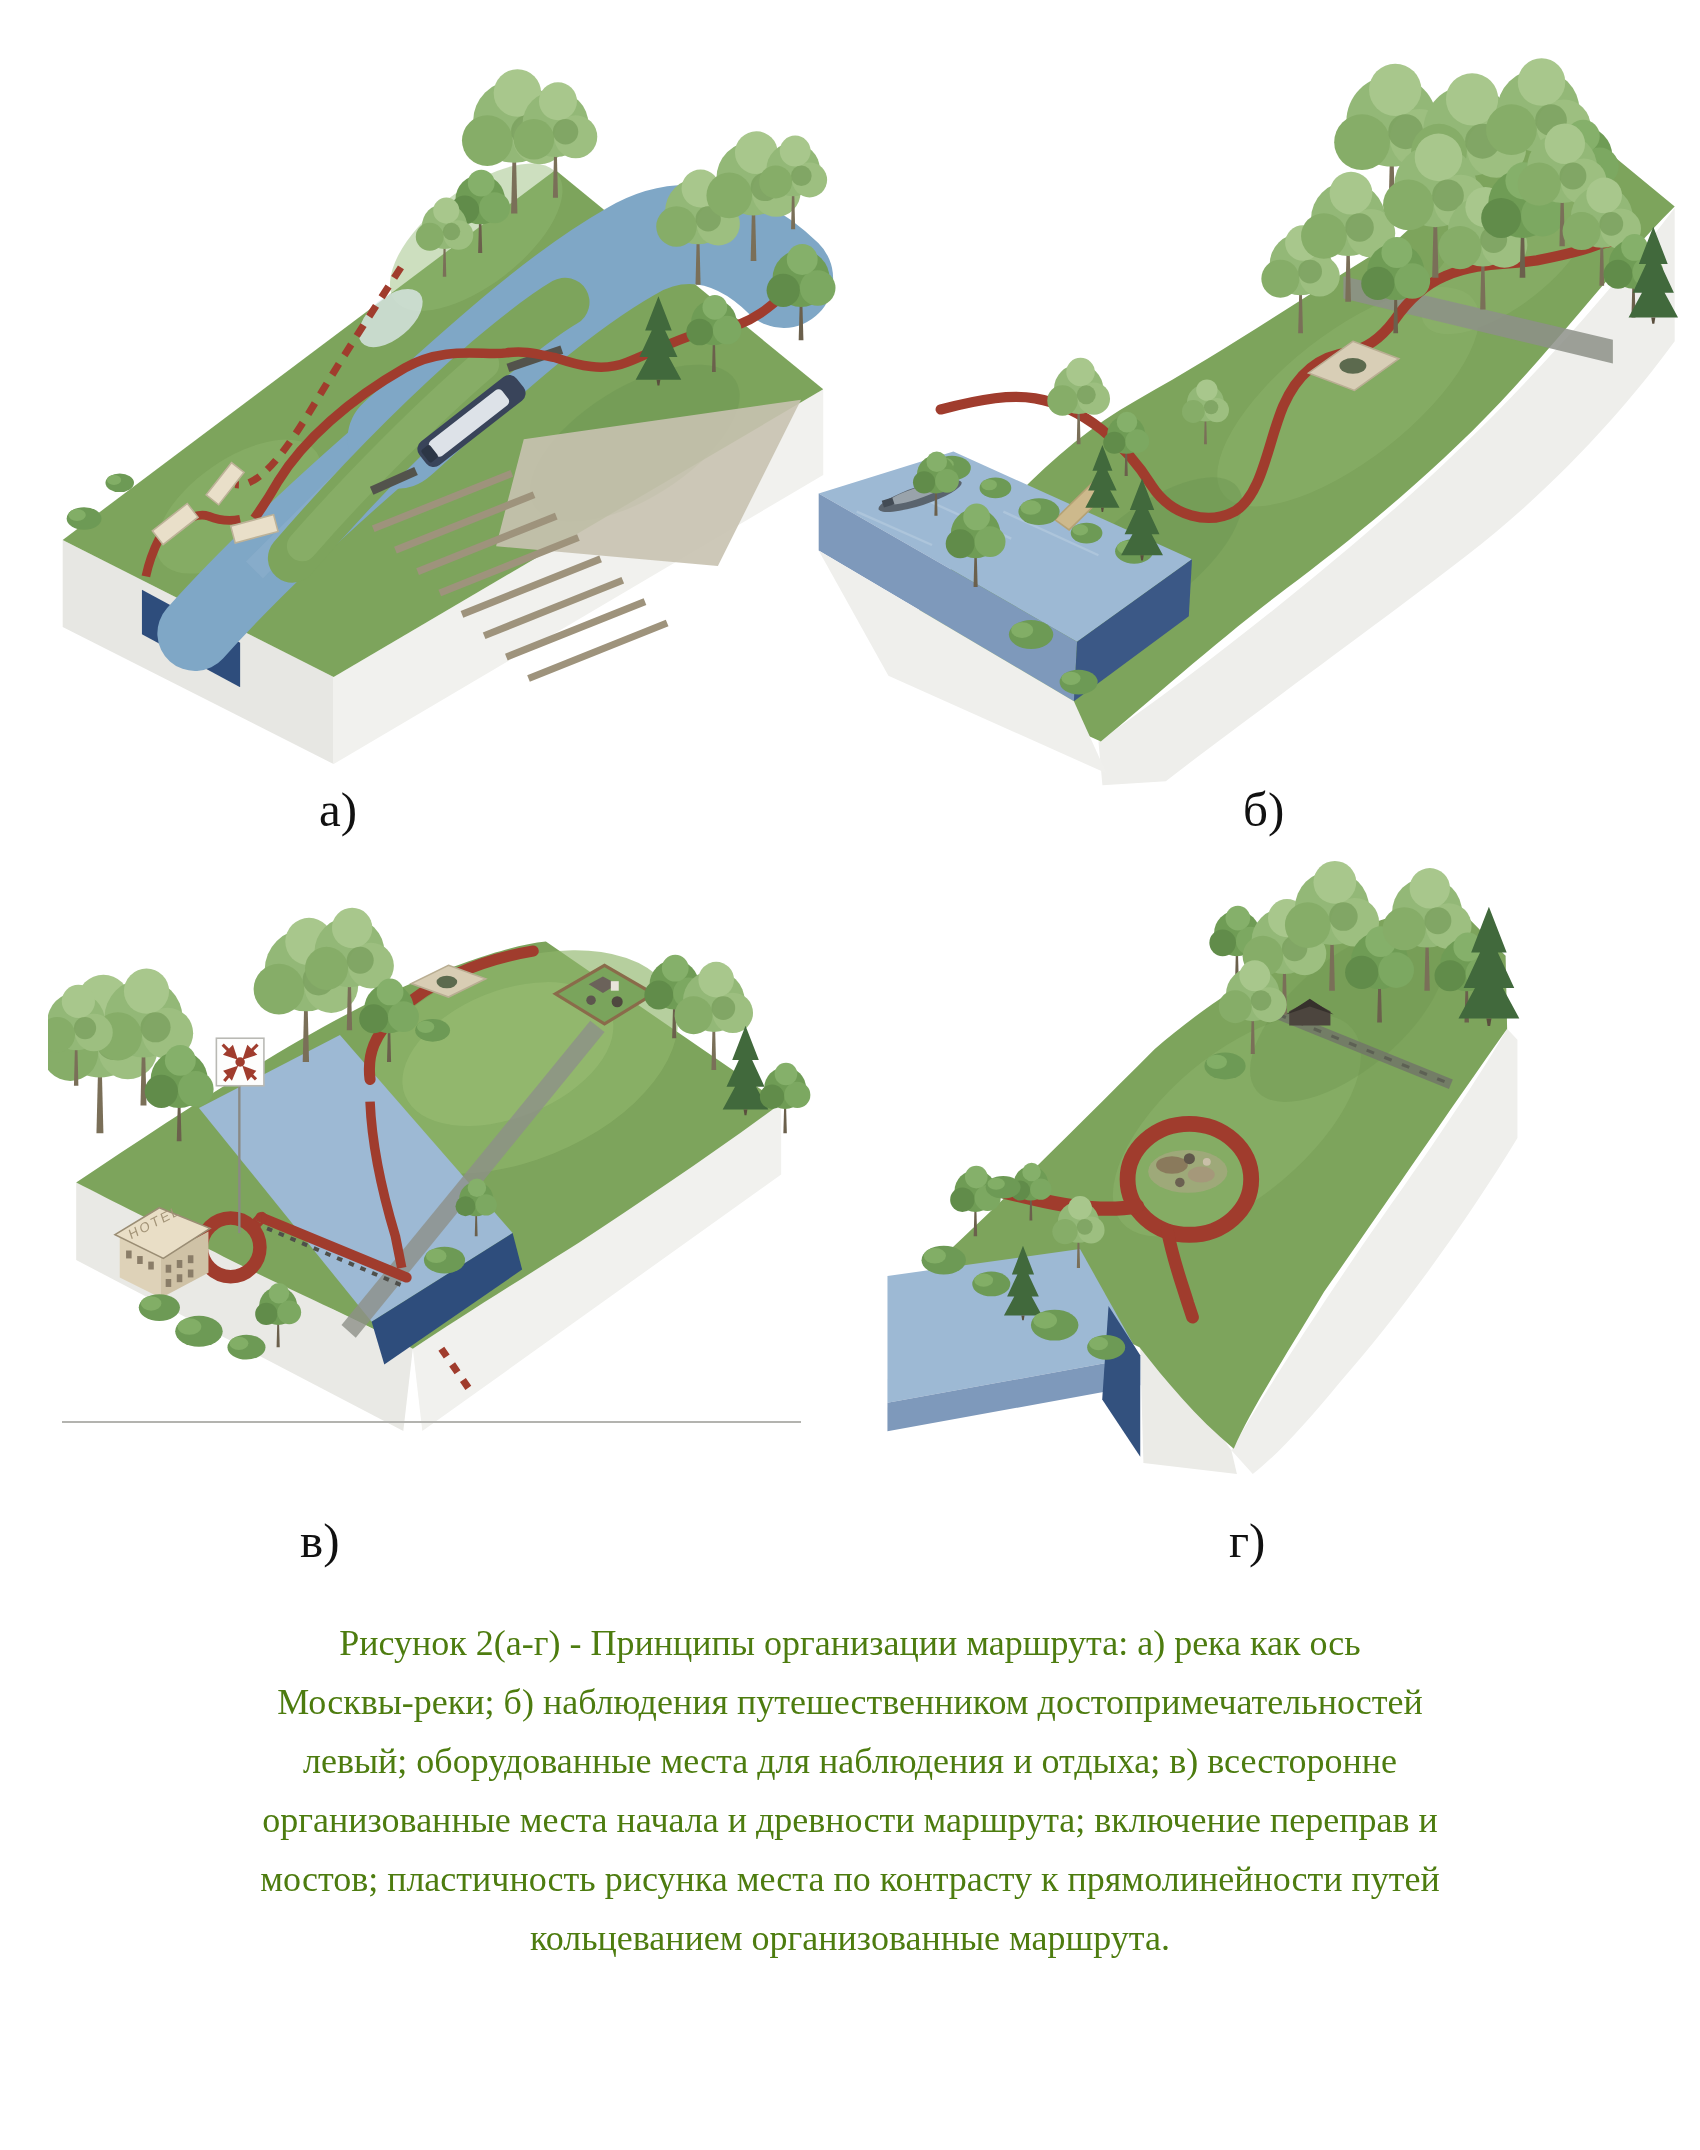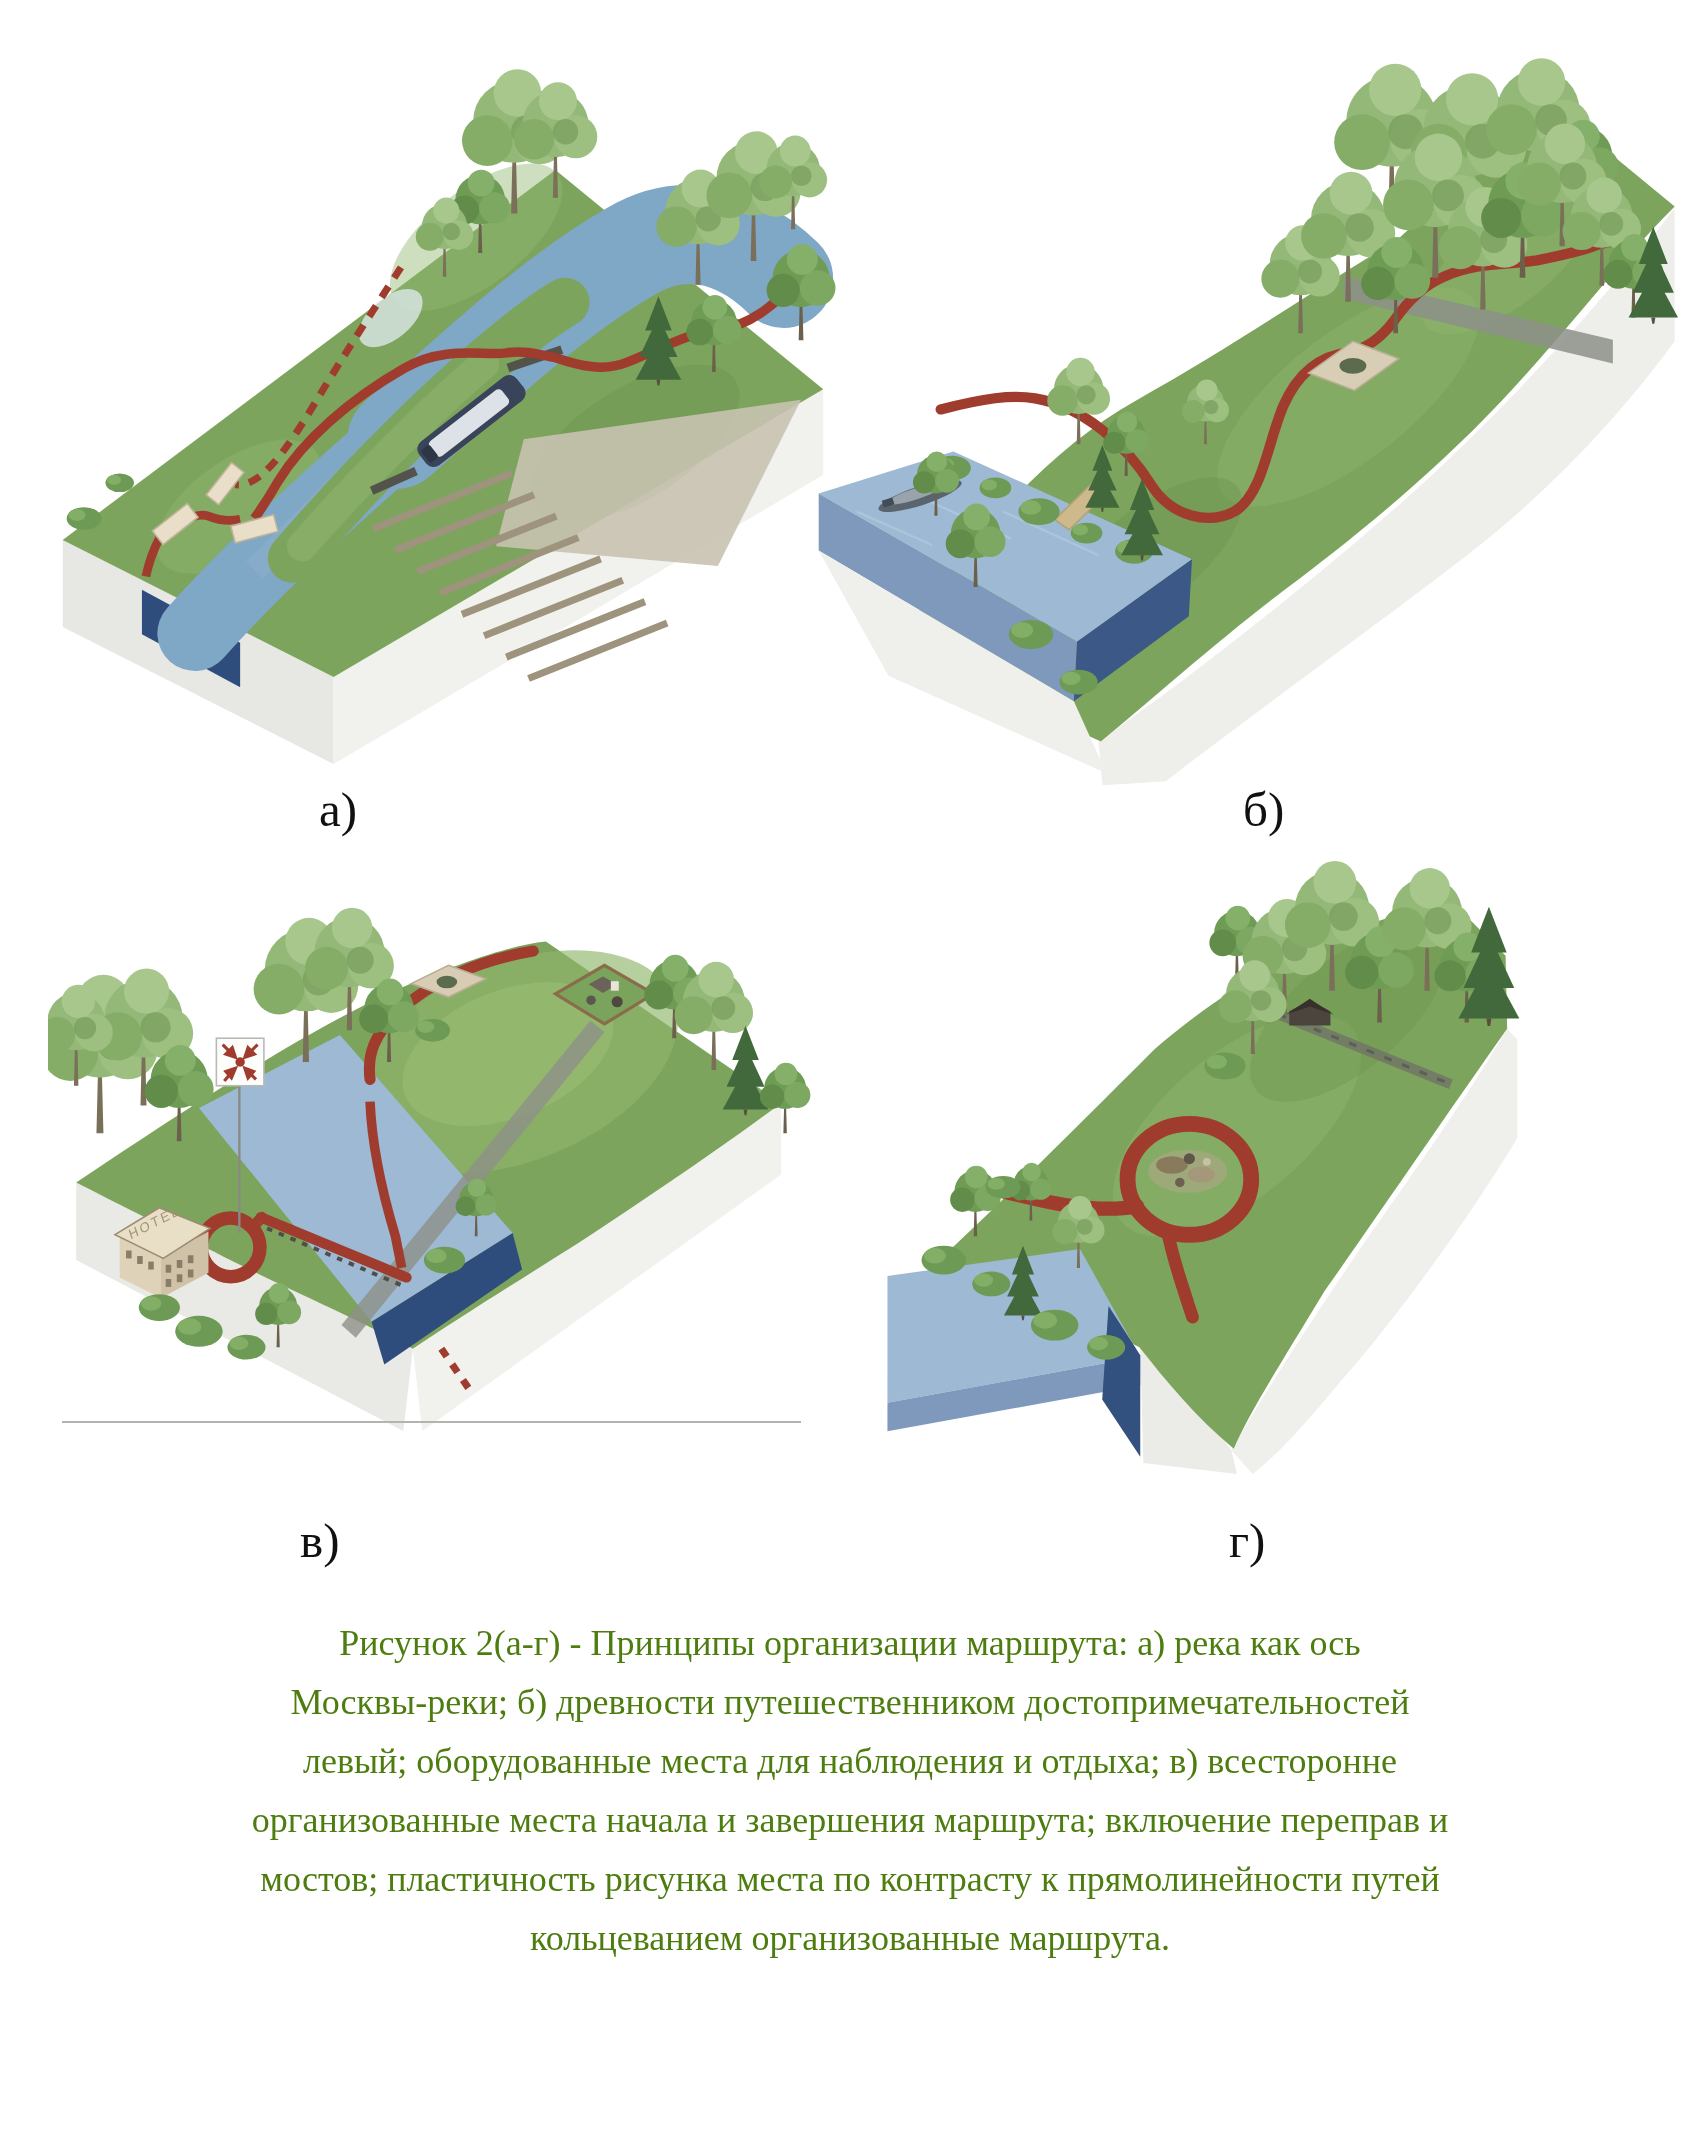--- a/index.html
+++ b/index.html
@@ -335,19 +335,19 @@
 
 <div class="panel-label" style="left:319px;top:785px;">а)</div>
 <div class="panel-label" style="left:1243px;top:785px;">б)</div>
 <div class="panel-label" style="left:300px;top:1516px;">в)</div>
 <div class="panel-label" style="left:1229px;top:1516px;">г)</div>
 
 <div class="divider"></div>
 
 <div class="caption">
   <div class="line">Рисунок 2(а-г) - Принципы организации маршрута: а) река как ось</div>
-  <div class="line">Москвы-реки; б) древности путешественником достопримечательностей</div>
+  <div class="line">Москвы-реки; б) наблюдения путешественником достопримечательностей</div>
   <div class="line">левый; оборудованные места для наблюдения и отдыха; в) всесторонне</div>
-  <div class="line">организованные места начала и завершения маршрута; включение переправ и</div>
+  <div class="line">организованные места начала и древности маршрута; включение переправ и</div>
   <div class="line">мостов; пластичность рисунка места по контрасту к прямолинейности путей</div>
   <div class="line">кольцеванием организованные маршрута.</div>
 </div>
 
 
 </body></html>

